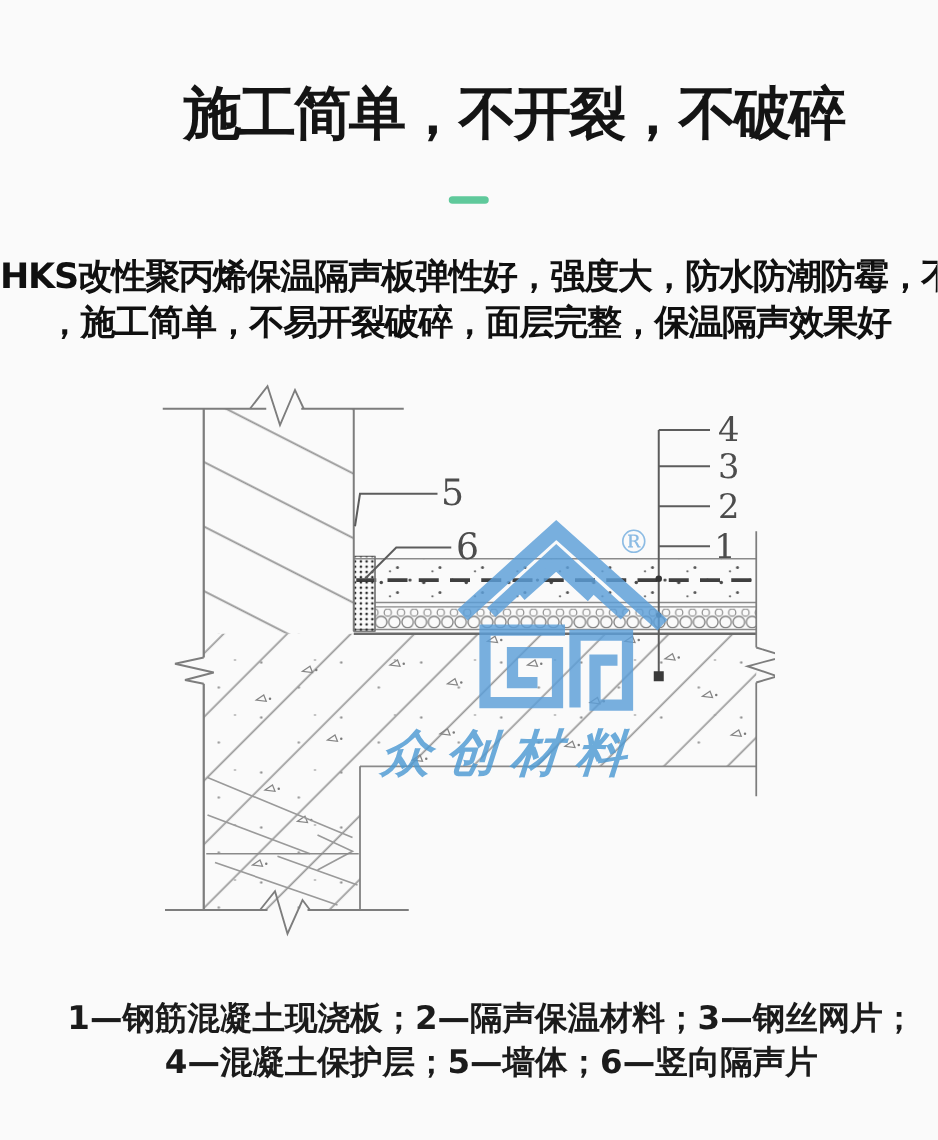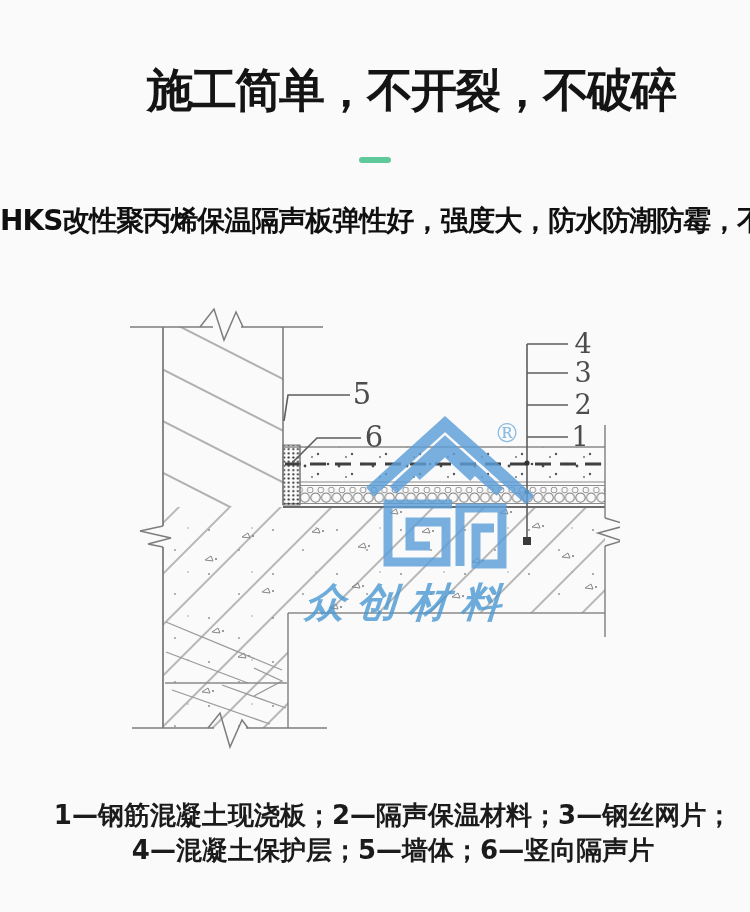--- a/index.html
+++ b/index.html
@@ -34,20 +34,21 @@
   .brandtext{font-family:"DejaVu Serif","Liberation Serif",serif;font-style:italic;font-weight:bold;}
 </style>
 </head>
 <body>
 
 <div class="hero-title">施工简单，不开裂，不破碎</div>
 <div class="divider-dash"></div>
 
 <div class="intro">
   <div>HKS改性聚丙烯保温隔声板弹性好，强度大，防水防潮防霉，不惧重压</div>
+  <div>，施工简单，不易开裂破碎，面层完整，保温隔声效果好</div>
 </div>
 
 <div class="diagram-wrap">
 <svg width="490" height="460" viewBox="0 0 490 460">
   <defs>
     <pattern id="wallH" width="9" height="46" patternUnits="userSpaceOnUse" patternTransform="rotate(27)">
       <path d="M0 1 H9" stroke="#979797" stroke-width="1.5"></path>
     </pattern>
     <pattern id="slabH" width="9" height="36" patternUnits="userSpaceOnUse" patternTransform="rotate(-45)">
       <path d="M0 1 H9" stroke="#9a9a9a" stroke-width="1.4"></path>

